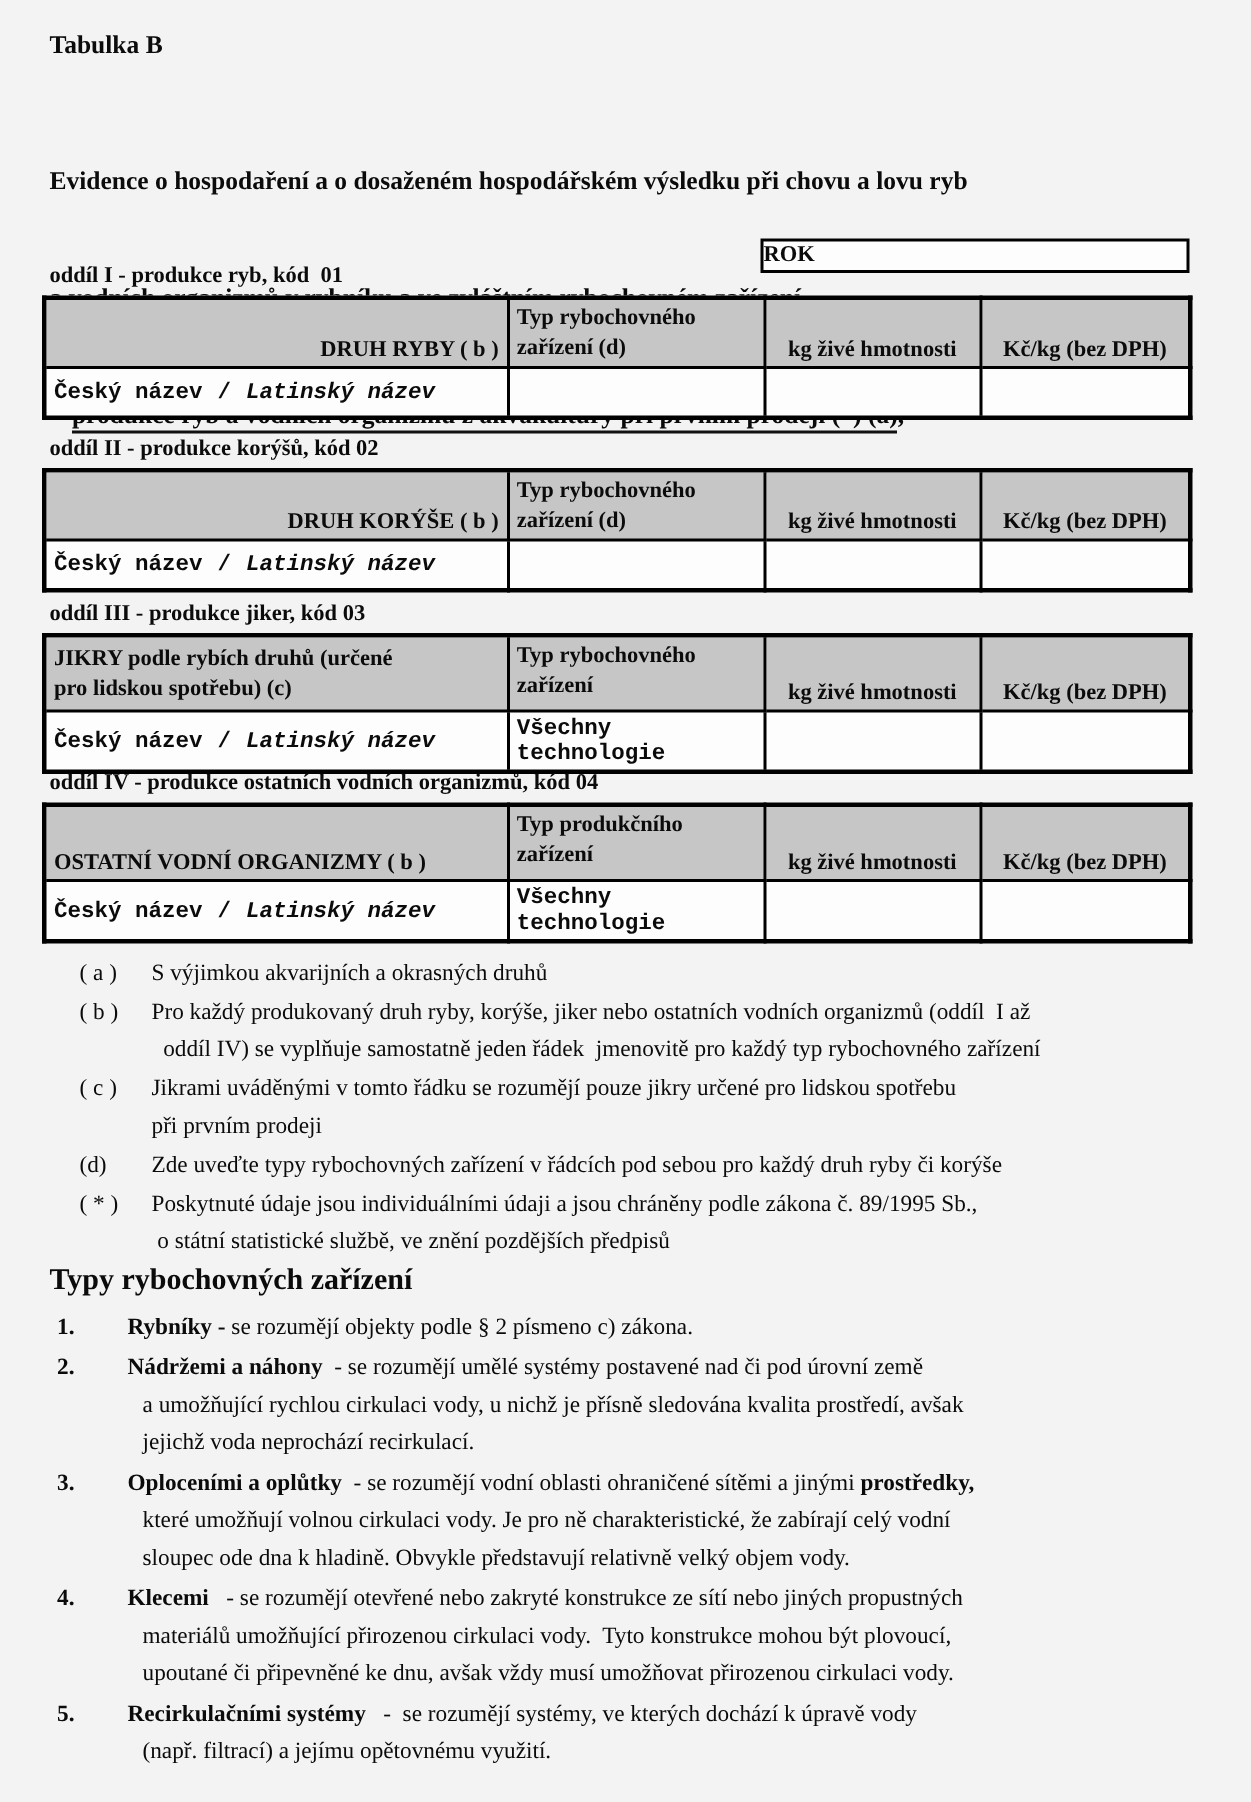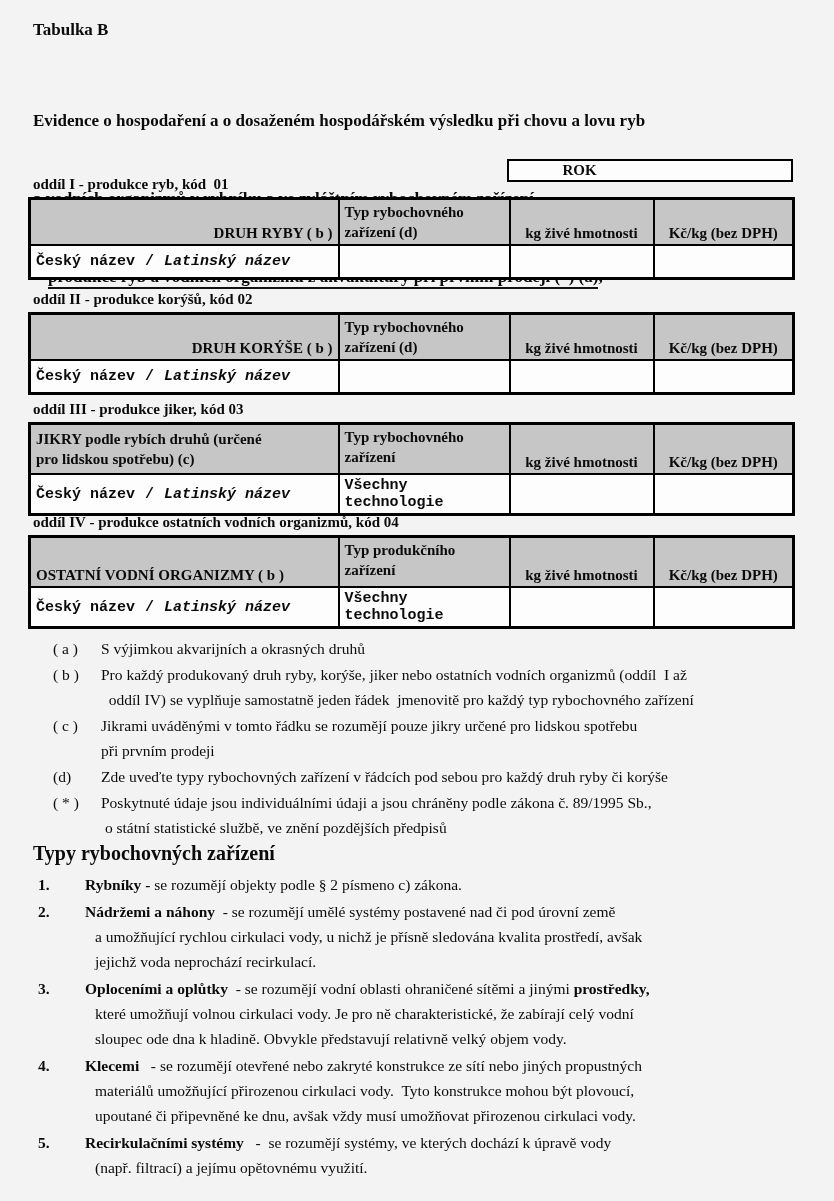--- a/index.html
+++ b/index.html
@@ -12,21 +12,21 @@
 
   
   .doc-label { position:absolute; left:33px; top:20px; font-size:17px; font-weight:bold; }
   .title-block { position:absolute; left:33px; top:56px; font-size:17px; font-weight:bold; line-height:26px; white-space:pre; }
   .subtitle-1 { margin-left:5px; }
   .subtitle-1 .ul { border-bottom:2px solid #111; padding-bottom:1px; }
   .subtitle-2 { margin-left:14px; }
 
   .year-box { position:absolute; left:507px; top:159px; width:282px; height:19px;
     border:2px solid #000; background:#fdfdfd; display:flex; }
-  .year-box .year-label { width:50%; text-align:center; font-size:15px; font-weight:bold; line-height:19px; }
+  .year-box .year-label { width:50%; font-size:15px; font-weight:bold; line-height:19px; }
   .year-box .year-input { flex:1; }
 
   
   .section { position:absolute; left:28px; width:770px; }
   .sec-1 { top:176px; } .sec-2 { top:291px; } .sec-3 { top:401px; } .sec-4 { top:514px; }
   .section-label { font-size:15px; font-weight:bold; margin:0 0 4px 5px; white-space:pre; }
 
   table.ftable { border-collapse:collapse; border:3px solid #000; table-layout:fixed; width:764px;
     background:#fdfdfd; }
   table.ftable td { border:2px solid #000; font-size:15px; font-weight:bold; padding:2px 5px; overflow:hidden; }

